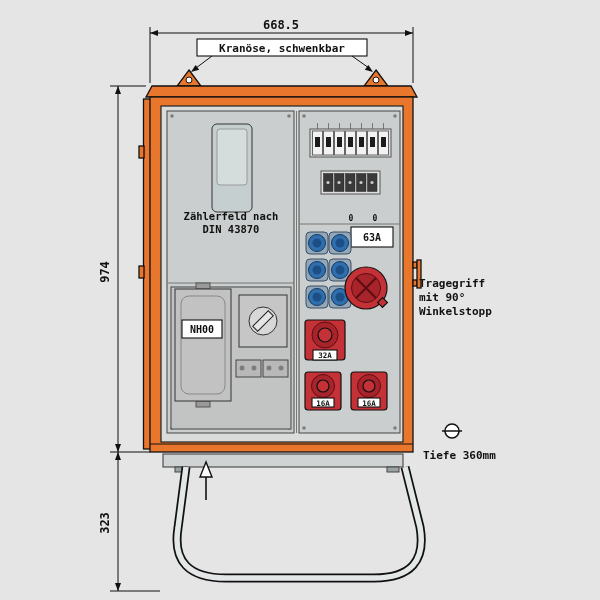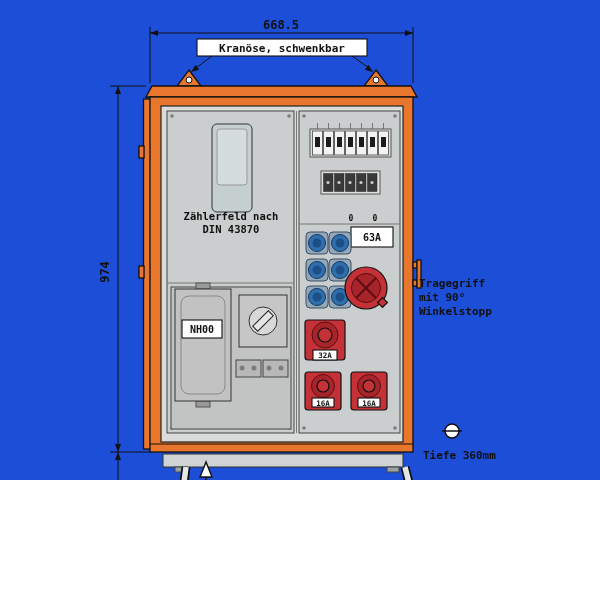--- a/index.html
+++ b/index.html
@@ -1,16 +1,16 @@
 <!DOCTYPE html>
 <html><head>
 <meta charset="utf-8">
 <style>
   html,body{margin:0;padding:0;background:#ffffff;}
-  .stage{width:600px;height:480px;background:#1d4ed8;position:relative;overflow:hidden;}
+  .stage{width:600px;height:600px;background:#e5e5e5;position:relative;overflow:hidden;}
   svg{display:block;}
   text{font-family:"DejaVu Sans Mono","Liberation Mono",monospace;font-weight:bold;fill:#111;}
   .t12{font-size:12px}.t11{font-size:11px}.t10{font-size:10px}.t105{font-size:10.5px}
   .t8{font-size:8px}.t75{font-size:7.5px}
   .dim{stroke:#111;stroke-width:1;fill:none}
   .arr{fill:#111;stroke:none}
   .orange{fill:#E8762C;stroke:#111;stroke-width:1.3}
   .interior{fill:#DADCDC;stroke:#222;stroke-width:1.2}
   .panel{fill:#CBCECE;stroke:#444;stroke-width:1}
   .sub{fill:#C2C4C4;stroke:#444;stroke-width:1}

